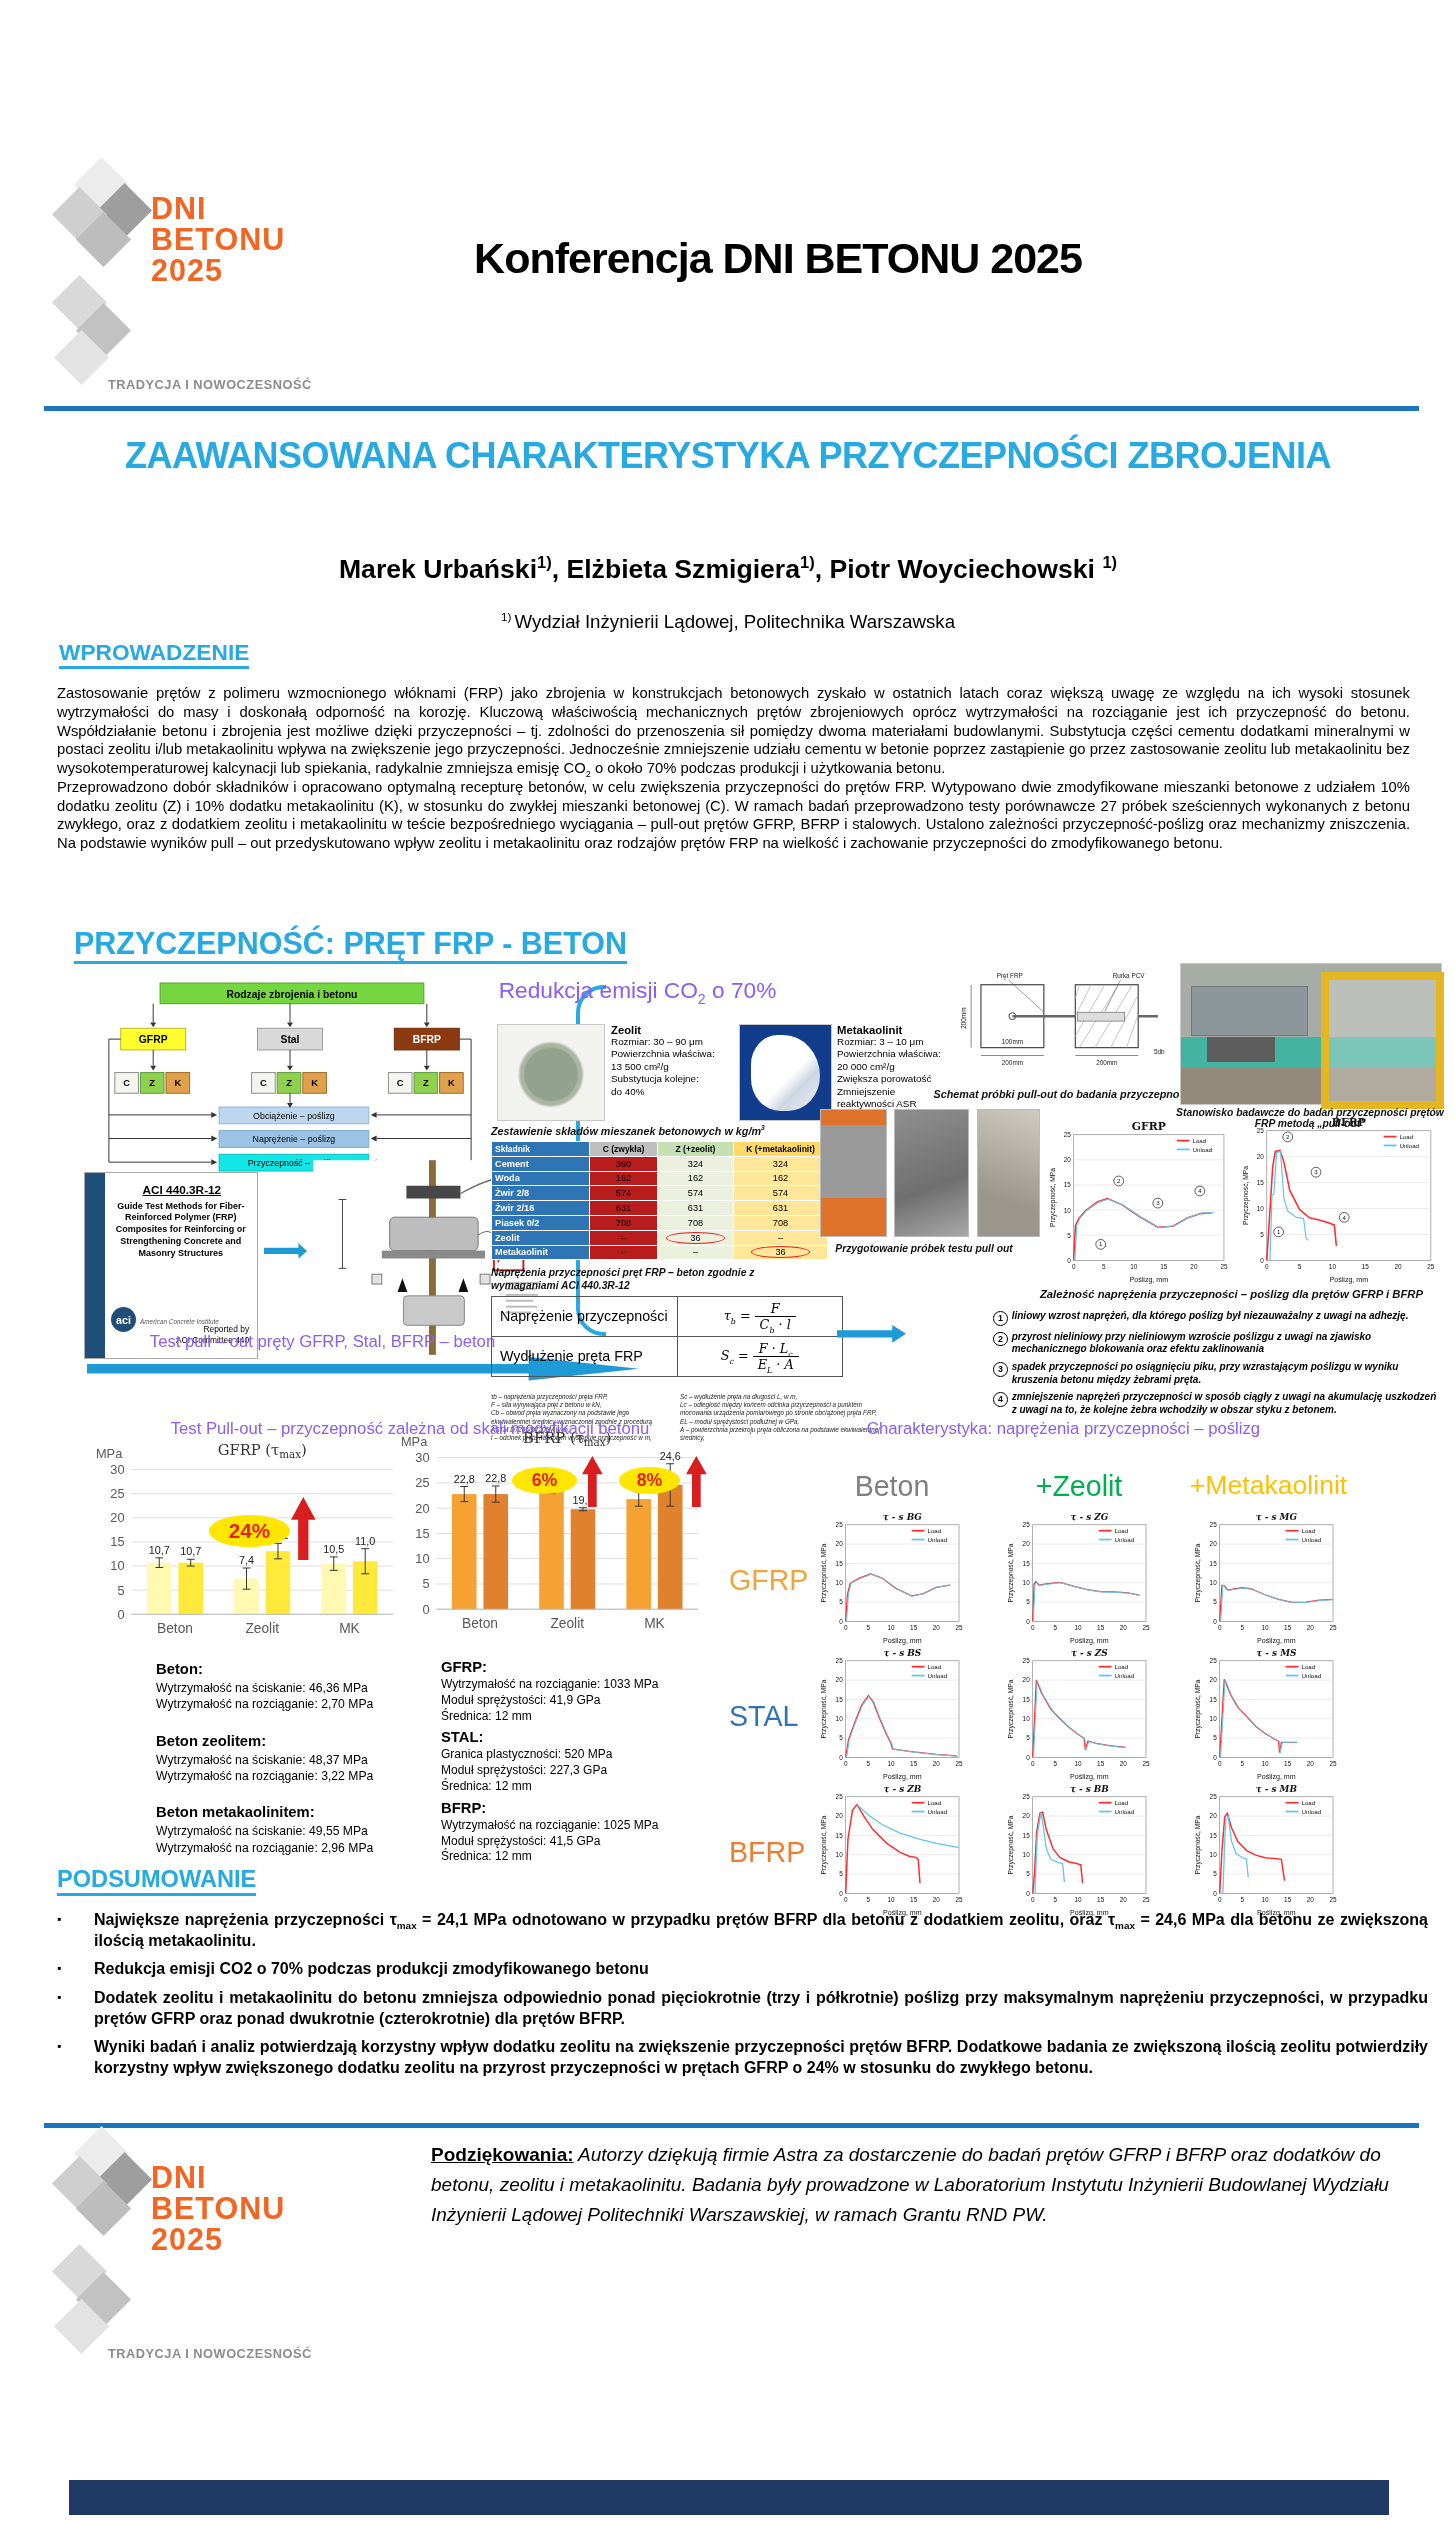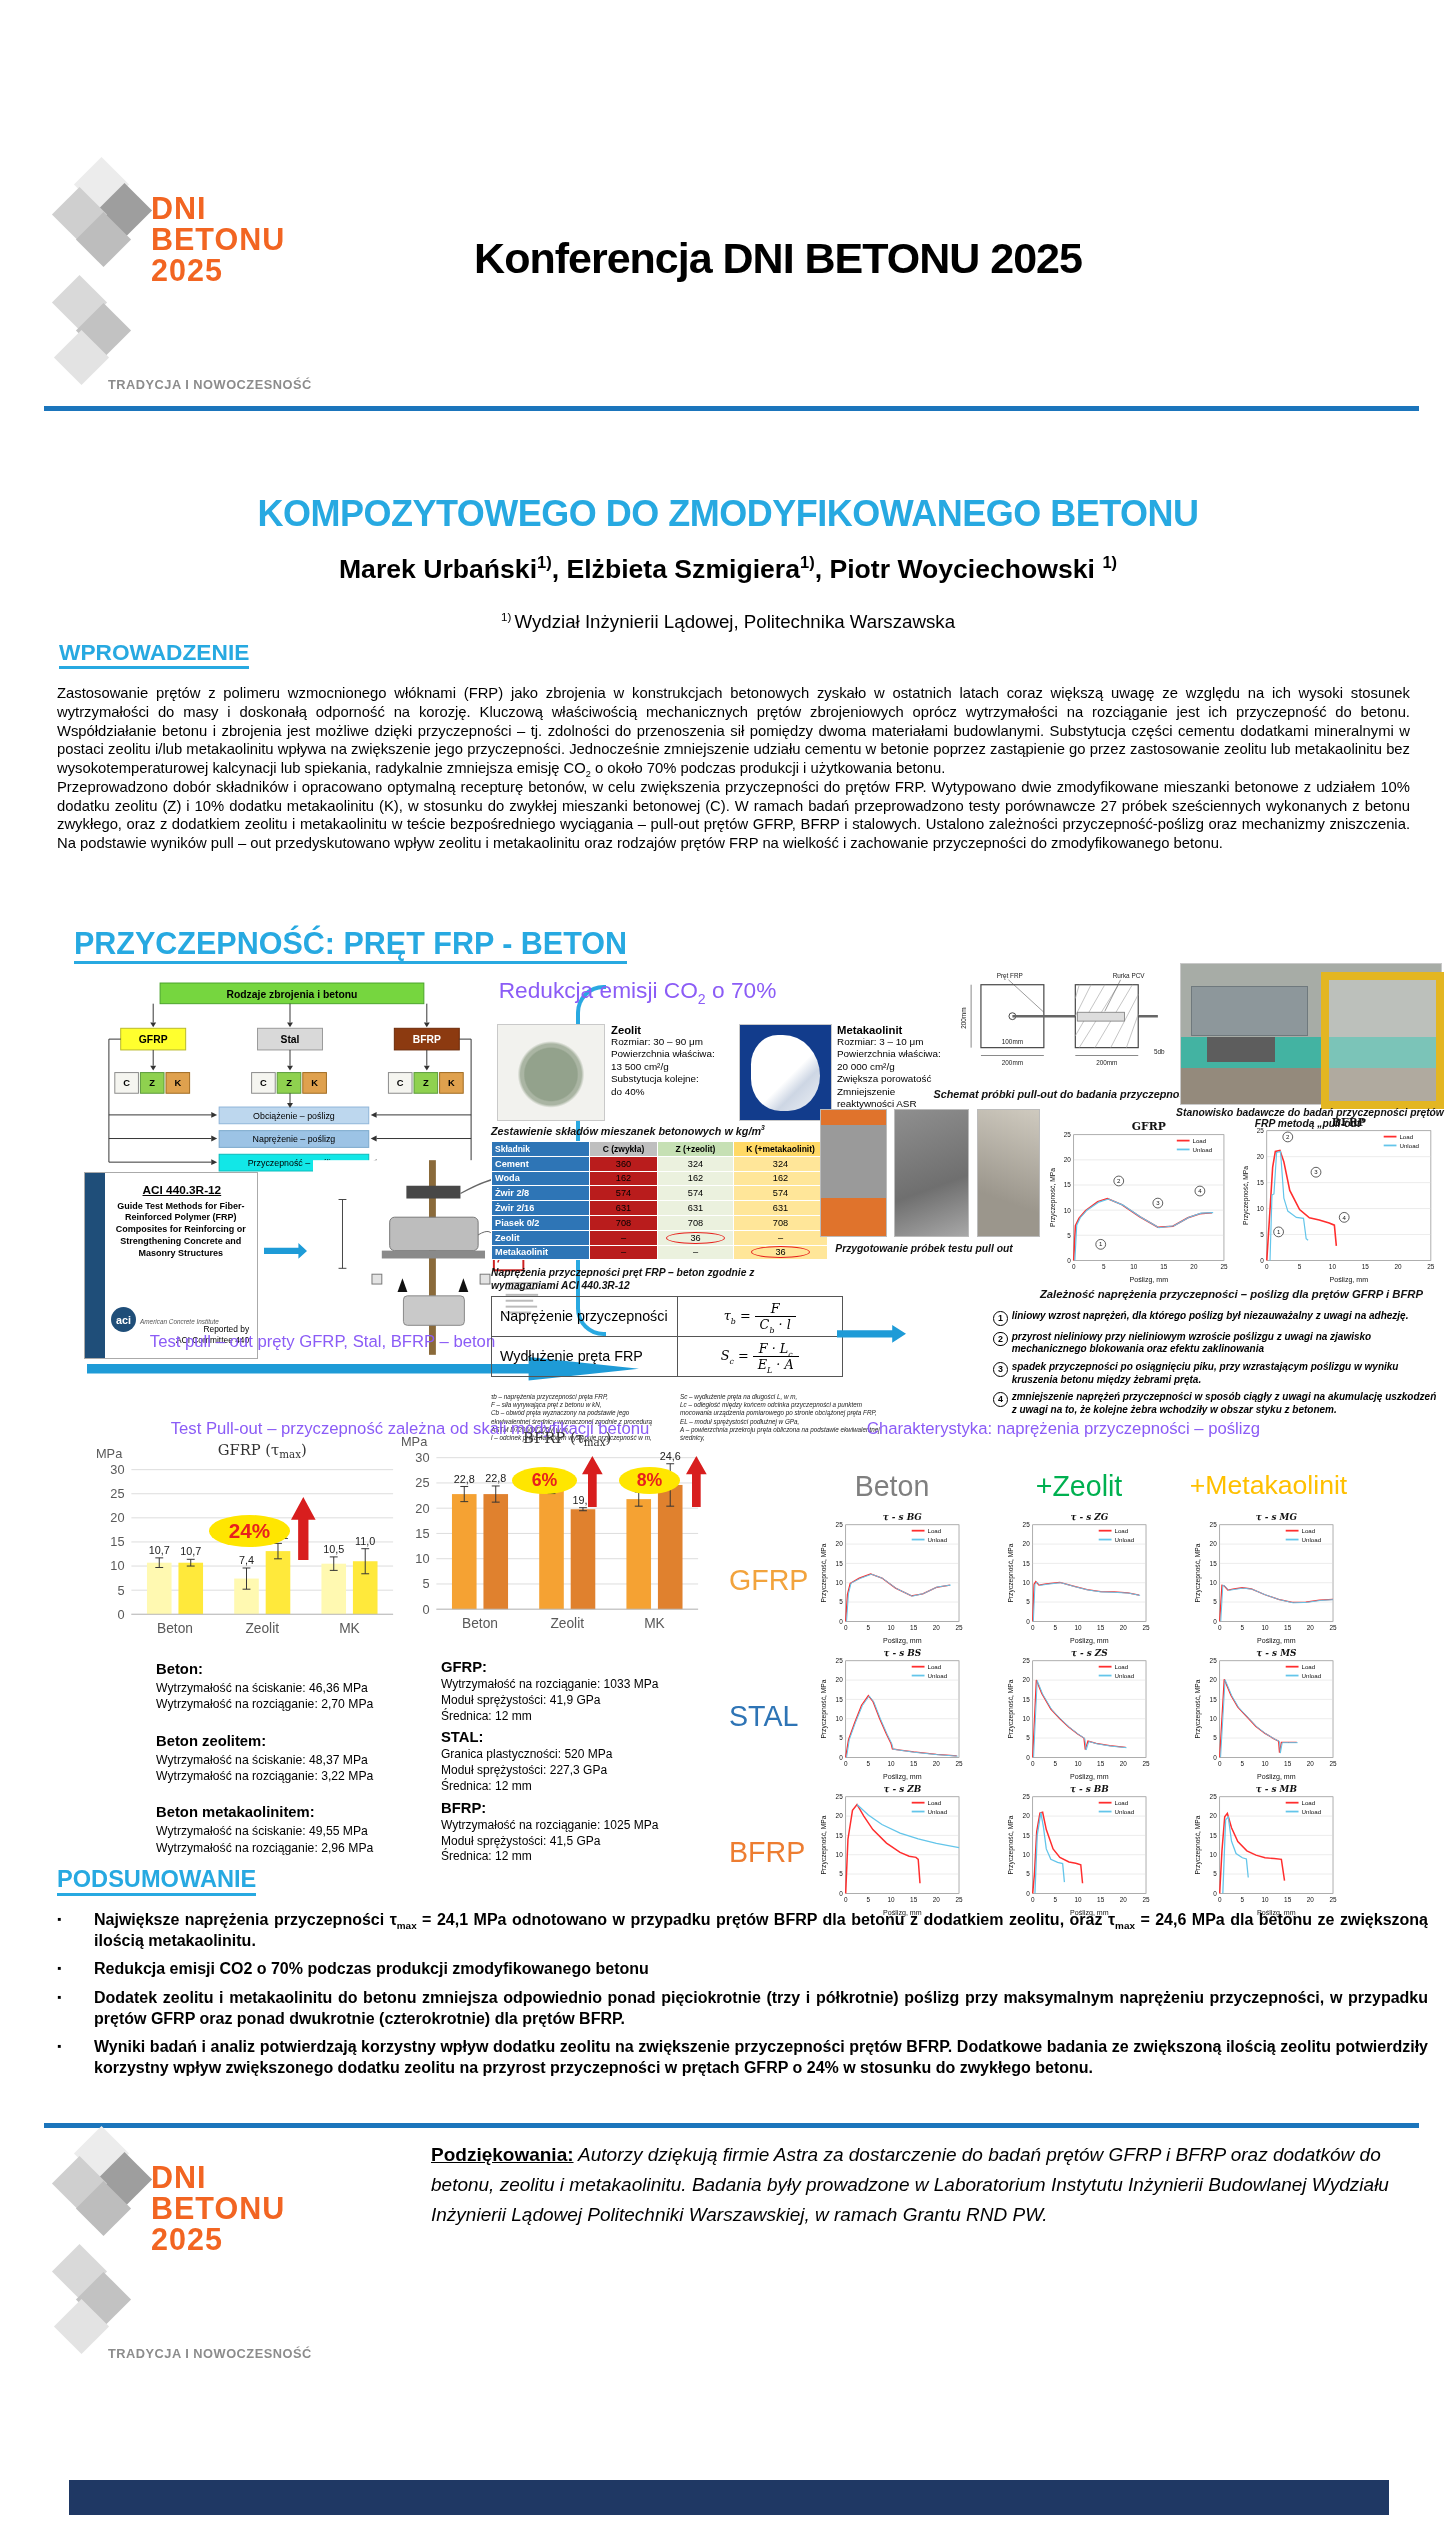--- a/index.html
+++ b/index.html
@@ -86,21 +86,21 @@
     <div class="ltxt">
       <div>DNI</div>
       <div>BETONU</div>
       <div>2025</div>
     </div>
     <div class="tag">TRADYCJA I NOWOCZESNOŚĆ</div>
   </div>
   <div class="abs" style="left:325px;top:234px;width:906px;font-size:43px;font-weight:bold;text-align:center;letter-spacing:-1px">Konferencja DNI BETONU 2025</div>
   <div class="abs rule" style="left:44px;top:406px;width:1375px"></div>
 
-  <div class="abs center" style="left:0;top:493px;width:1456px;font-size:36px;font-weight:bold;color:#27A9E1;letter-spacing:-0.5px">KOMPOZYTOWEGO DO ZMODYFIKOWANEGO BETONU</div>
+  <div class="abs center" style="left:0;top:435px;width:1456px;font-size:36px;font-weight:bold;color:#27A9E1;letter-spacing:-0.5px">ZAAWANSOWANA CHARAKTERYSTYKA PRZYCZEPNOŚCI ZBROJENIA</div>
   <div class="abs center" style="left:0;top:554px;width:1456px;font-size:26.6px;font-weight:bold">
     <span>Marek Urbański</span><sup>1)</sup><span>, </span><span>Elżbieta Szmigiera</span><sup>1)</sup><span>, </span><span> Piotr Woyciechowski </span><sup>1)</sup>
   </div>
   <div class="abs center" style="left:0;top:611px;width:1456px;font-size:18.7px">
     <sup>1) </sup><span>Wydział Inżynierii Lądowej, Politechnika Warszawska</span>
   </div>
 
   <div class="abs" style="left:59px;top:640px"><span class="h-blue" style="font-size:22.7px">WPROWADZENIE</span></div>
   <div class="abs" style="left:57px;top:684px;width:1353px;font-size:14.8px;line-height:1.27;text-align:justify">
     <p style="margin:0"><span>Zastosowanie prętów z polimeru wzmocnionego włóknami (FRP) jako zbrojenia w konstrukcjach betonowych zyskało w ostatnich latach coraz większą uwagę ze względu na ich wysoki stosunek wytrzymałości do masy i doskonałą odporność na korozję. Kluczową właściwością mechanicznych prętów zbrojeniowych oprócz wytrzymałości na rozciąganie jest ich przyczepność do betonu. Współdziałanie betonu i zbrojenia jest możliwe dzięki przyczepności – tj. zdolności do przenoszenia sił pomiędzy dwoma materiałami budowlanymi. Substytucja części cementu dodatkami mineralnymi w postaci zeolitu i/lub metakaolinitu wpływa na zwiększenie jego przyczepności. Jednocześnie zmniejszenie udziału cementu  w betonie  poprzez zastąpienie go przez zastosowanie zeolitu lub metakaolinitu bez wysokotemperaturowej kalcynacji lub spiekania, radykalnie zmniejsza emisję CO</span><sub>2</sub><span> o około 70% podczas produkcji i użytkowania betonu.</span></p>

